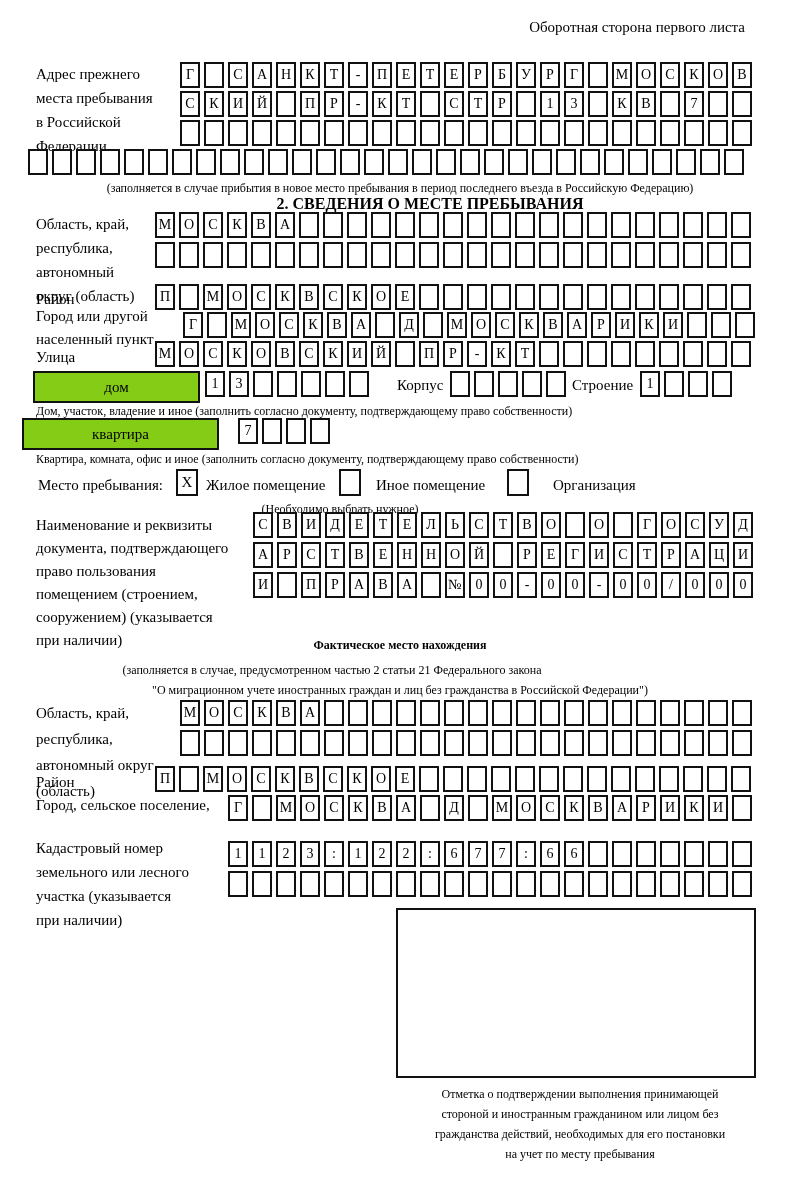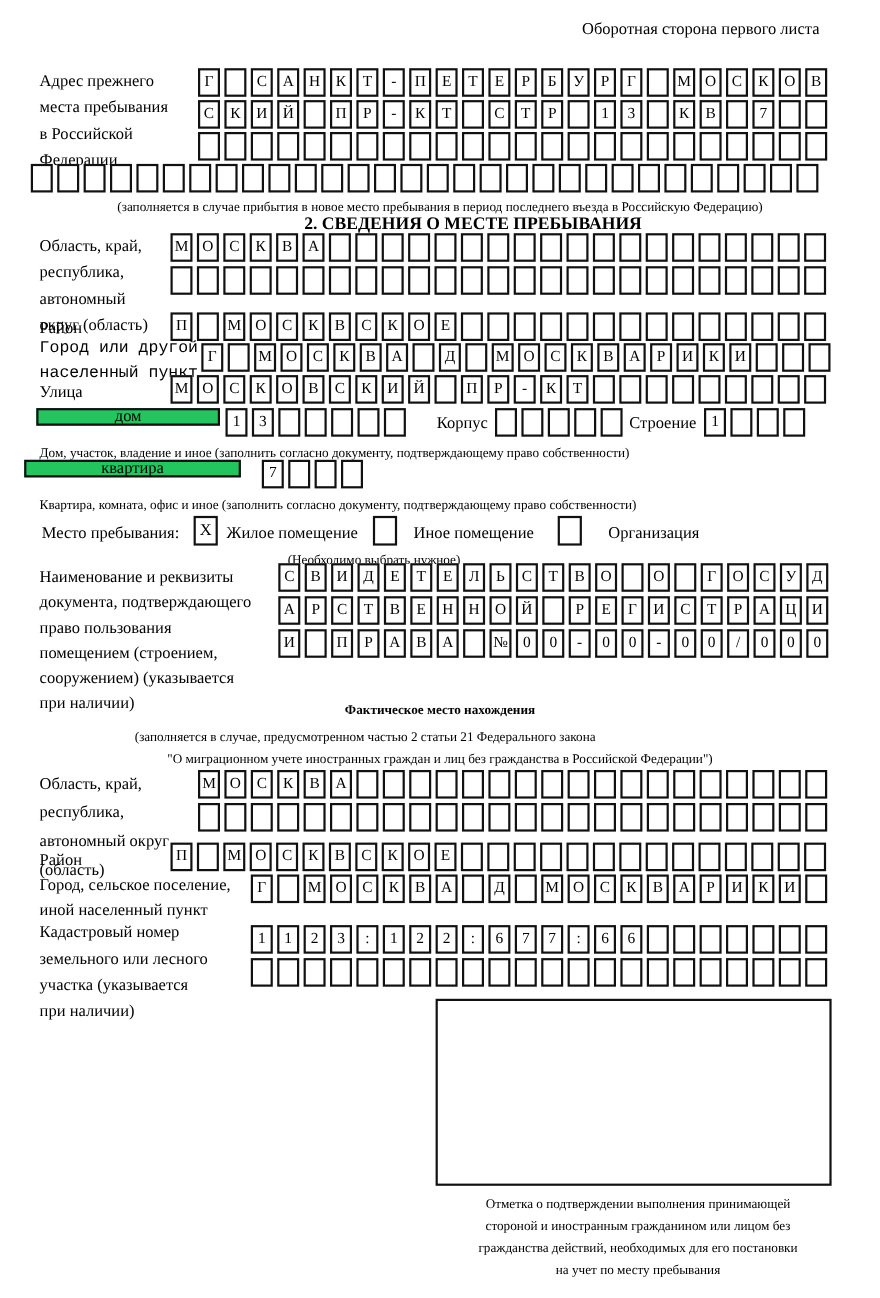--- a/index.html
+++ b/index.html
@@ -22,23 +22,23 @@
     border:2px solid #111;
     margin-right:4px;
     display:flex;align-items:center;justify-content:center;
     font-size:14px;line-height:1;
     background:#fff;
     flex:0 0 auto;
   }
   .widebox{
     box-sizing:border-box;
     border:2px solid #111;
-    height:16px;
+    height:32px;
     display:flex;align-items:center;justify-content:center;
-    font-size:15px;background:#22c55e;
+    font-size:15px;background:#84cc16;
   }
   .checkbox{
     box-sizing:border-box;
     width:22px;height:27px;
     border:2px solid #111;
     display:flex;align-items:center;justify-content:center;
     font-size:15px;background:#fff;
   }
   .center{text-align:center;}
   .caption{font-size:12px;line-height:18px;}
@@ -260,21 +260,21 @@
       <span class="cell"></span>
       <span class="cell"></span>
       <span class="cell"></span>
       <span class="cell"></span>
       <span class="cell"></span>
       <span class="cell"></span>
       <span class="cell"></span>
       <span class="cell"></span>
     </div>
 
-  <div class="abs label" style="left:36px;top:305px;font-family:Liberation Mono, monospace;">
+  <div class="abs label" style="left:36px;top:305px;">
       <div>Город или другой</div>
       <div>населенный пункт</div>
     </div>
   <div class="abs cellrow" style="left:183px;top:312px;">
       <span class="cell">Г</span>
       <span class="cell"></span>
       <span class="cell">М</span>
       <span class="cell">О</span>
       <span class="cell">С</span>
       <span class="cell">К</span>
@@ -537,21 +537,20 @@
       <span class="cell"></span>
       <span class="cell"></span>
       <span class="cell"></span>
       <span class="cell"></span>
       <span class="cell"></span>
       <span class="cell"></span>
     </div>
 
   <div class="abs label" style="left:36px;top:794px;">
       <div>Город, сельское поселение,</div>
-      <div>иной населенный пункт</div>
     </div>
   <div class="abs cellrow" style="left:228px;top:795px;">
       <span class="cell">Г</span>
       <span class="cell"></span>
       <span class="cell">М</span>
       <span class="cell">О</span>
       <span class="cell">С</span>
       <span class="cell">К</span>
       <span class="cell">В</span>
       <span class="cell">А</span>

